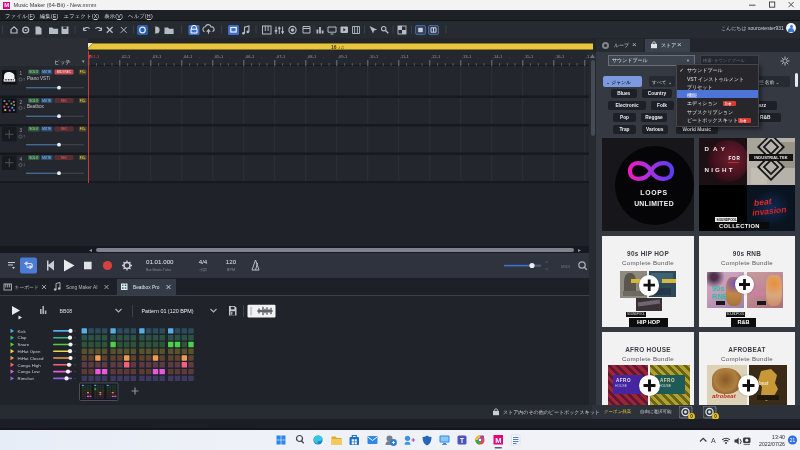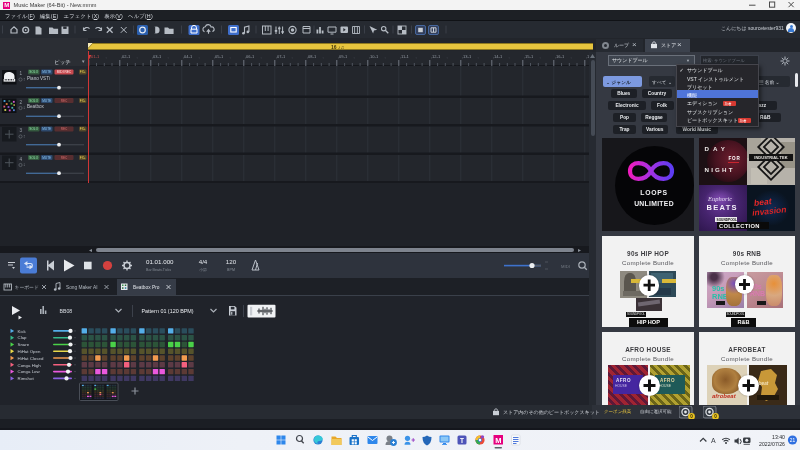--- a/index.html
+++ b/index.html
@@ -814,25 +814,20 @@
 <g fill="none" stroke="#161616" stroke-width="1.8">
 <rect x="15" y="0" width="18" height="18" transform="rotate(45 24 9)"></rect>
 <rect x="19" y="4" width="10" height="10" transform="rotate(45 24 9)"></rect>
 <rect x="15" y="20" width="18" height="18" transform="rotate(45 24 29)"></rect>
 <rect x="19" y="24" width="10" height="10" transform="rotate(45 24 29)"></rect>
 </g>
 <rect x="2" y="16" width="44" height="7" fill="#121212"></rect>
 <text x="24" y="21.3" font-size="4" fill="#e8e6e2" text-anchor="middle" font-family="Liberation Sans" font-weight="bold">INDUSTRIAL TEK</text>
 </svg>
 </div>
-<div class="abs" style="left:0;top:46.5px;width:48px;height:46.5px;background:radial-gradient(circle at 45% 40%,#6a3a9a 0%,#46246e 45%,#2a1448 100%);overflow:hidden;">
-<div class="abs" style="left:6px;top:4px;width:30px;height:18px;background:radial-gradient(ellipse, rgba(150,90,200,0.55), rgba(0,0,0,0) 70%);"></div>
-<div class="abs tx" style="left:9px;top:10.5px;font-size:6.5px;font-style:italic;color:#e2d8f0;font-family:'Liberation Serif',serif;">Euphoric</div>
-<div class="abs tx" style="left:7.5px;top:18.5px;font-size:7.5px;font-weight:bold;color:#f4f0fa;letter-spacing:1.3px;">BEATS</div>
-</div>
 <div class="abs" style="left:48px;top:46.5px;width:48px;height:46.5px;background:#0a1420;overflow:hidden;">
 <div class="abs" style="left:6px;top:6px;width:36px;height:34px;background:radial-gradient(ellipse, rgba(25,70,150,0.45), rgba(0,0,0,0) 75%);"></div>
 <div class="abs tx" style="left:7px;top:12px;font-size:8.5px;font-weight:bold;font-style:italic;color:#e82828;transform:rotate(-6deg);">beat</div>
 <div class="abs tx" style="left:5px;top:21px;font-size:8.5px;font-weight:bold;font-style:italic;color:#d92424;transform:rotate(-6deg);">invasion</div>
 </div>
 <div class="abs" style="left:16px;top:79px;width:22px;height:5px;background:#ededee;"></div>
 <div class="abs tx" style="left:17.5px;top:79.8px;font-size:3.2px;color:#111;font-weight:bold;">SOUNDPOOL</div>
 <div class="abs" style="left:18px;top:84.2px;width:52px;height:6.6px;background:#0a0a0a;"></div>
 <div class="abs tx" style="left:20px;top:84.8px;font-size:5.8px;font-weight:bold;color:#f4f4f4;letter-spacing:0.3px;">COLLECTION</div>
 </div>

